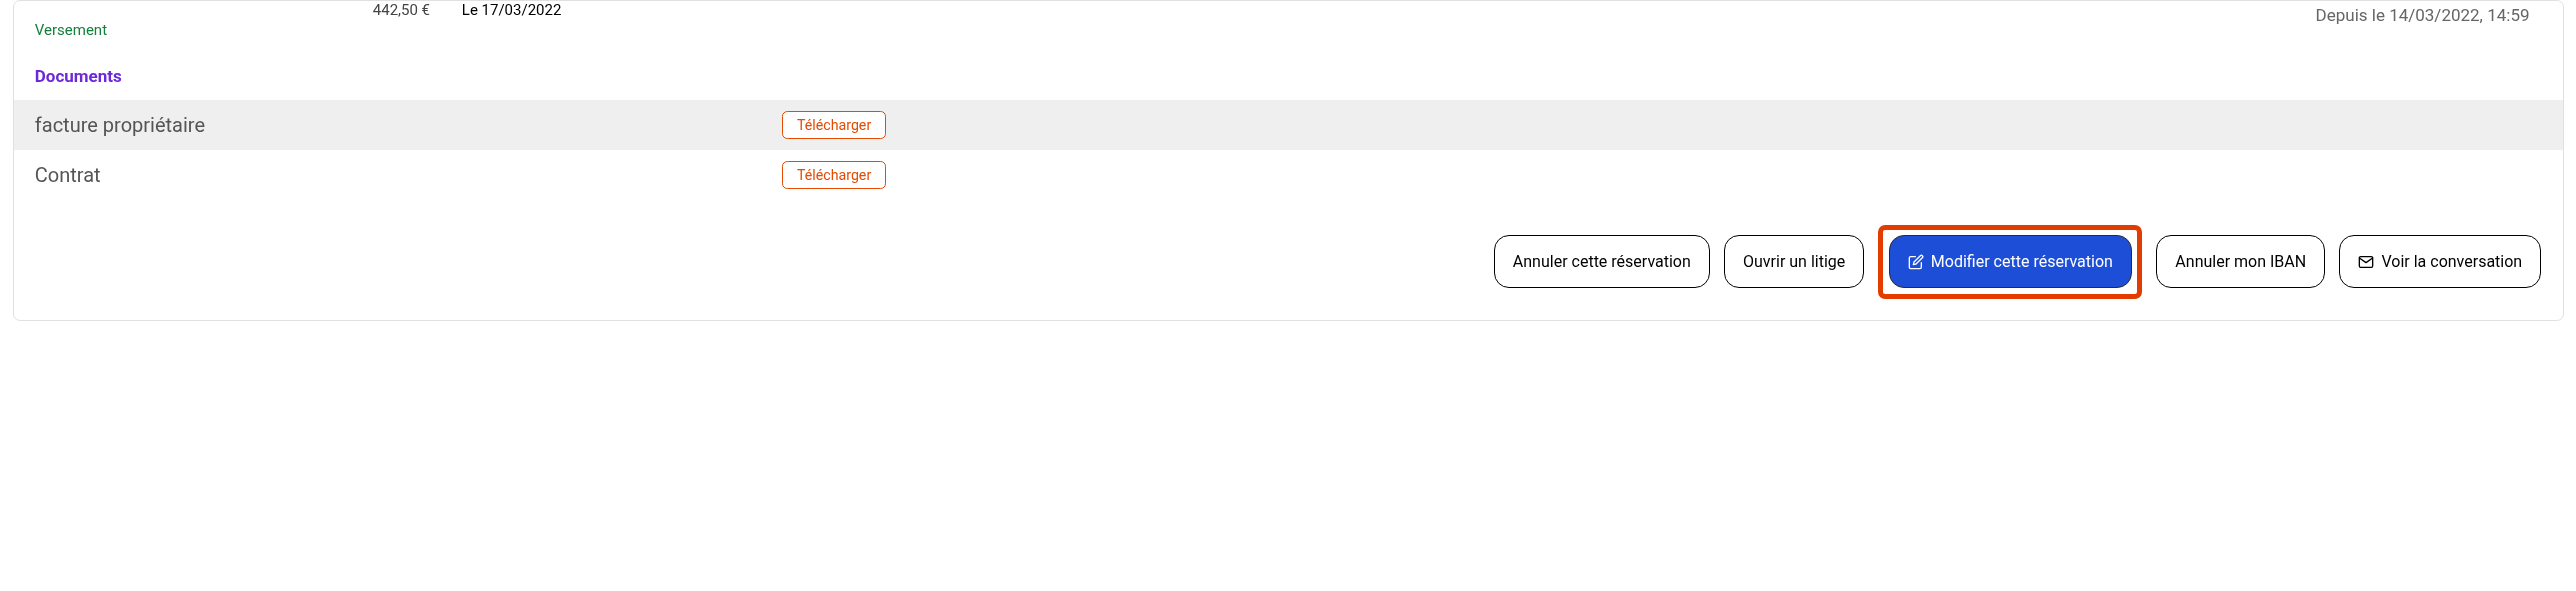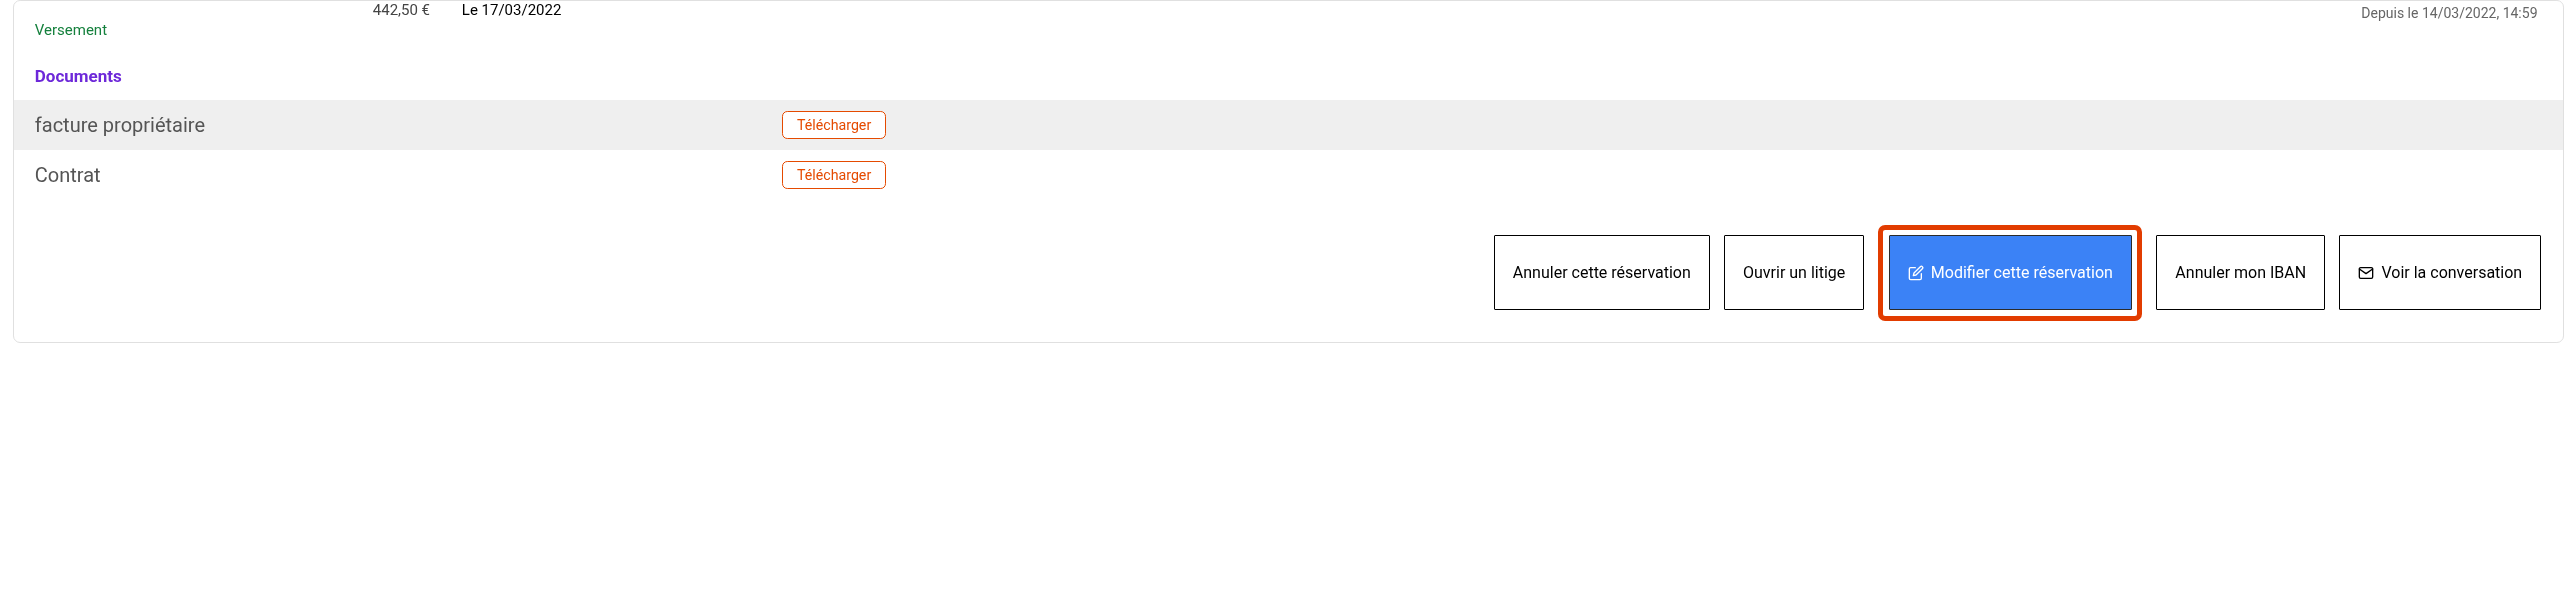--- a/index.html
+++ b/index.html
@@ -33,23 +33,23 @@
     .top-amount {
       width: 89px;
       color: #444;
     }
     .top-date {
       color: #000000;
       text-align: center;
     }
     .top-status {
       position: absolute;
-      right: 25px;
+      right: 33px;
       top: 3.6px;
-      font-size: 14px;
+      font-size: 17px;
       color: #666;
     }
     .section-title {
       font-size: 17px;
       font-weight: 700;
       color: #6d28d9;
       padding: 27px 21.3px 14.2px 21.3px;
     }
     .doc-row {
       display: flex;
@@ -79,32 +79,32 @@
       display: flex;
       justify-content: flex-end;
       gap: 14.2px;
       padding: 25px 21.3px 0 21.3px;
       align-items: center;
     }
     .action-btn {
       display: inline-flex;
       align-items: center;
       gap: 7.1px;
-      padding: 27px 18px;
+      padding: 16px 18px;
       border: 1.3px solid #000;
-      border-radius: 1px;
+      border-radius: 15px;
       background: #fff;
       color: #000;
       font-size: 16px;
       cursor: pointer;
       font-family: inherit;
       white-space: nowrap;
     }
     .action-btn.primary {
-      background: #3b82f6;
+      background: #1d4ed8;
       color: #fff;
       border-color: #2b2b2b;
     }
     .highlight-box {
       border: 5.3px solid #e23c00;
       border-radius: 7.1px;
       padding: 5.3px;
       display: inline-flex;
     }
     .action-btn .icon {

